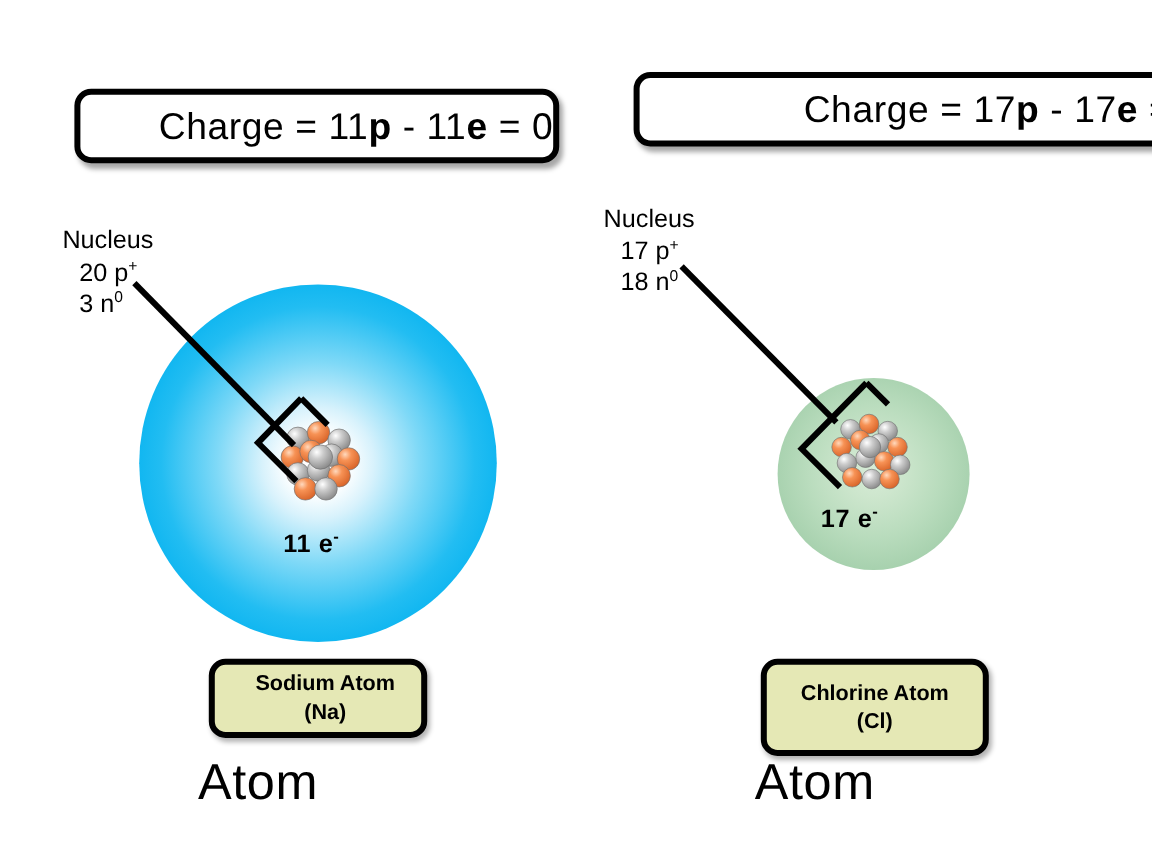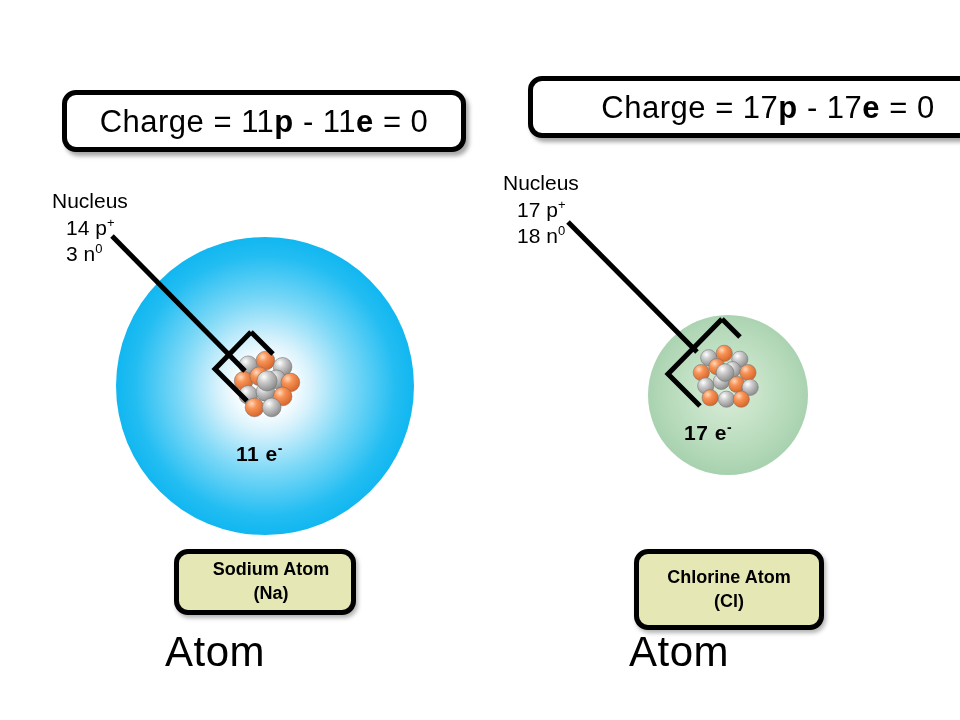--- a/index.html
+++ b/index.html
@@ -25,24 +25,23 @@
 
   
   .charge-box {
     position: absolute;
     box-sizing: border-box;
     background: #ffffff;
     border: 5px solid #000000;
     border-radius: 14px;
     display: flex;
     align-items: center;
-    justify-content: center;
+    justify-content: flex-end;
     box-shadow: 3px 4px 4px rgba(0,0,0,0.35);
     white-space: nowrap;
-    margin-top: 16px;
   }
   .charge-text {
     font-size: 31px;
     letter-spacing: 0.5px;
     line-height: 1;
     font-weight: 400;
   }
   .charge-text .bold { font-weight: 700; }
 
   #charge-box-sodium  { left: 62px;  top: 74px; width: 404px; height: 62px; }
@@ -229,21 +228,21 @@
     <path d="M 251 332 L 273 354" stroke="#000000" stroke-width="5" fill="none"></path>
 
     <path d="M 568 222 L 697 352" stroke="#000000" stroke-width="5" fill="none"></path>
 
     <path d="M 722 319 L 668 374 L 700 406" stroke="#000000" stroke-width="5" fill="none" stroke-linejoin="miter"></path>
     <path d="M 722 319 L 740 337" stroke="#000000" stroke-width="5" fill="none"></path>
   </svg>
 
   <div class="nucleus-label" id="nucleus-label-sodium">
     <span class="ln-title">Nucleus</span>
-    <span class="ln-sub"><span>14 p</span><sup>+</sup></span>
+    <span class="ln-sub"><span>20 p</span><sup>+</sup></span>
     <span class="ln-sub"><span>3 n</span><sup>0</sup></span>
   </div>
 
   <div class="nucleus-label" id="nucleus-label-chlorine">
     <span class="ln-title">Nucleus</span>
     <span class="ln-sub"><span>17 p</span><sup>+</sup></span>
     <span class="ln-sub"><span>18 n</span><sup>0</sup></span>
   </div>
 
   <div class="electron-count" id="electron-count-sodium"><span>11 e</span><sup>-</sup></div>

